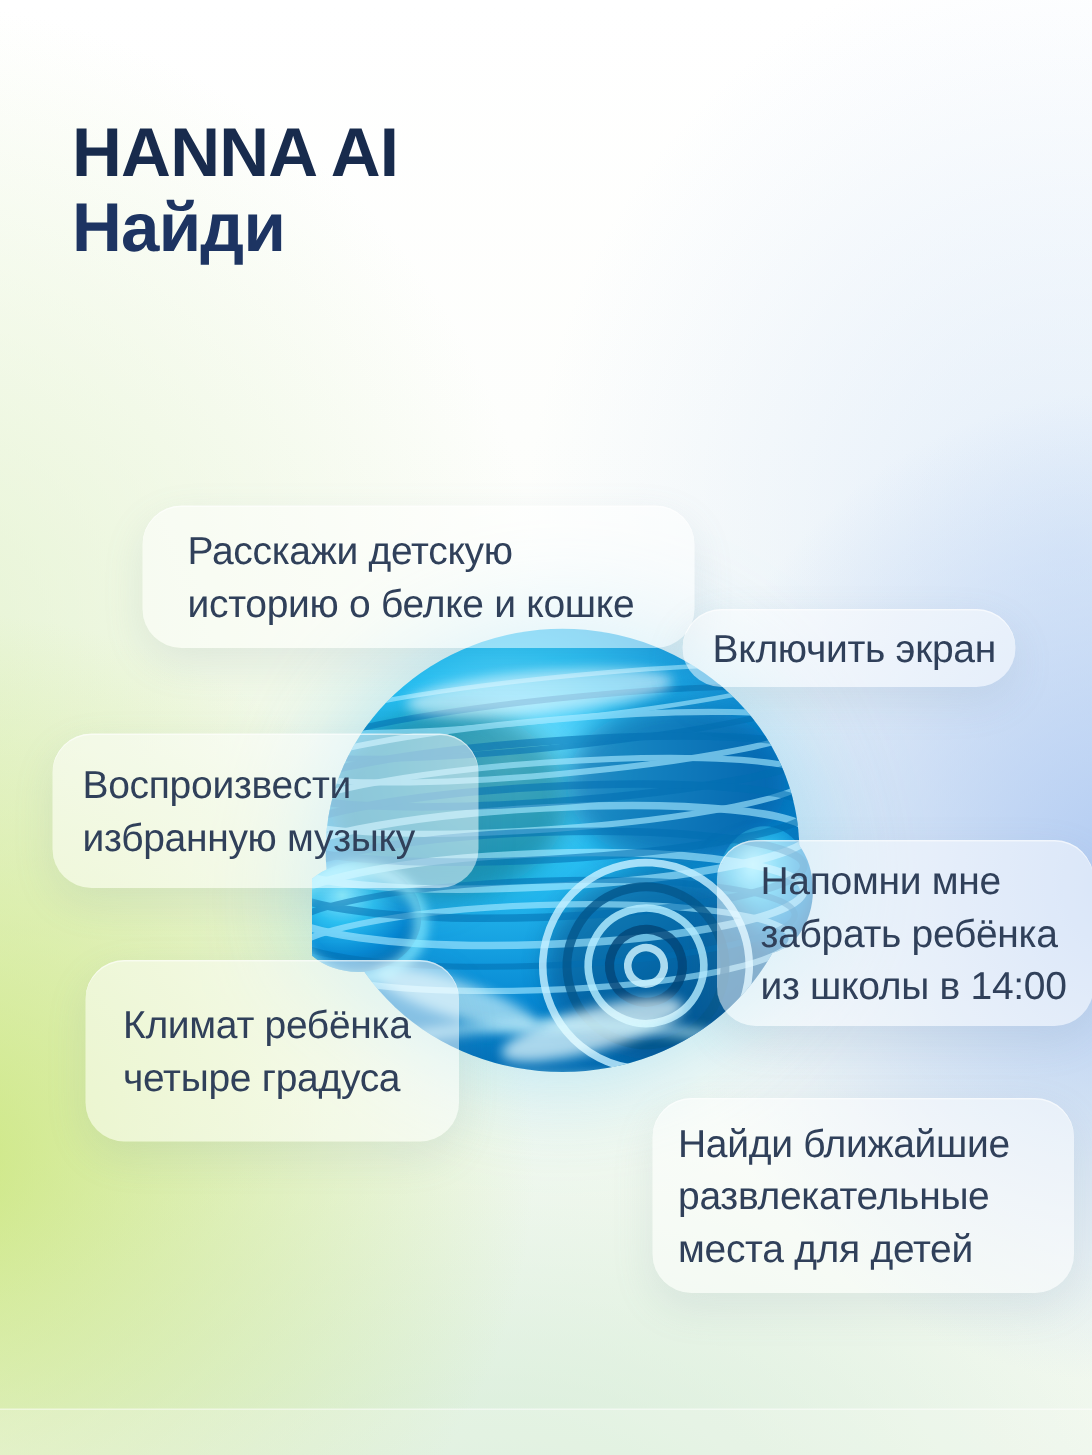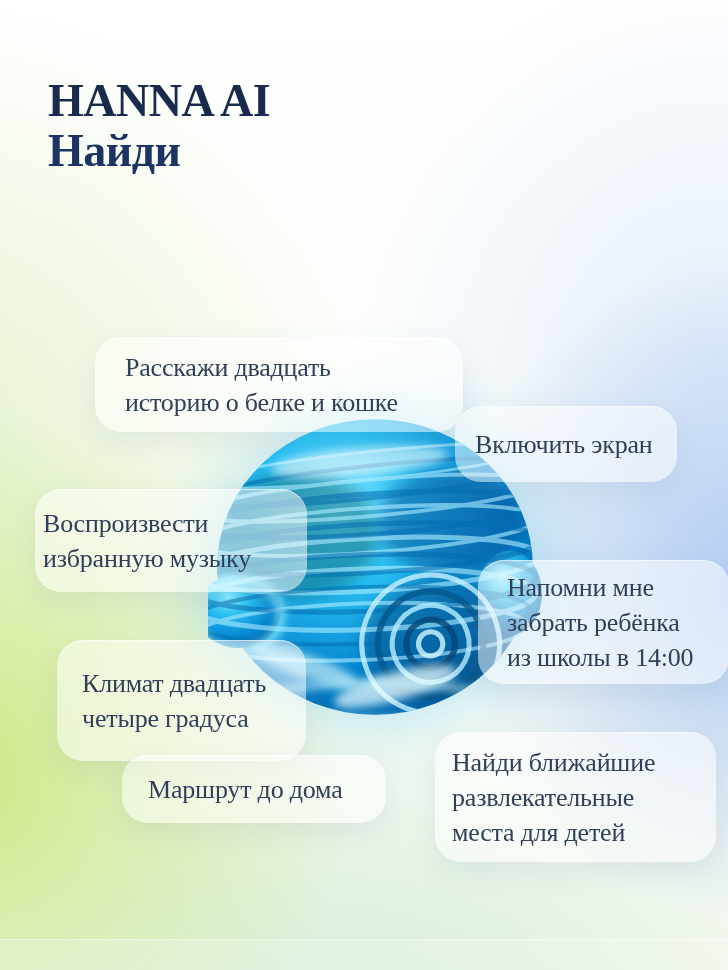--- a/index.html
+++ b/index.html
@@ -1,21 +1,21 @@
 <!DOCTYPE html>
 <html><head>
 <meta charset="utf-8">
 <style>
   html,body{margin:0;padding:0;background:#e9eef2;}
   .canvas{
     position:relative;
     width:728px;height:970px;
     margin:0 auto;
     overflow:hidden;
-    font-family:Liberation Serif, serif;
+    font-family:Liberation Sans, sans-serif;
     background:
       radial-gradient(42% 34% at 103% 61%, rgba(173,200,242,.95) 0%, rgba(173,200,242,0) 100%),
       radial-gradient(50% 42% at 98% 38%, rgba(205,224,248,.55) 0%, rgba(205,224,248,0) 100%),
       radial-gradient(55% 38% at -6% 80%, rgba(198,228,112,.85) 0%, rgba(198,228,112,0) 100%),
       radial-gradient(60% 45% at -10% 45%, rgba(222,240,196,.75) 0%, rgba(222,240,196,0) 100%),
       radial-gradient(70% 35% at 45% 108%, rgba(203,232,206,.8) 0%, rgba(203,232,206,0) 100%),
       linear-gradient(180deg,#ffffff 0%,#fdfefc 30%,#f4f9f1 100%);
   }
   .titleblock{position:absolute;left:48px;top:76px;}
   .brand{
@@ -32,22 +32,22 @@
     background:rgba(255,255,255,.52);
     border-radius:26px;
     box-shadow:0 10px 28px rgba(110,140,165,.14), inset 0 1px 0 rgba(255,255,255,.55);
     color:#30405a;
     font-size:26px;line-height:35px;font-weight:400;
     letter-spacing:-0.2px;
     white-space:pre-line;
     z-index:3;
   }
   .bubble-story   {left:95px;  top:337px; width:338px; height:95px;  padding-left:30px;}
-  .bubble-screen  {left:455px; top:406px; width:202px; height:76px;  padding-left:20px;}
-  .bubble-music   {left:35px;  top:489px; width:264px; height:103px; padding-left:8px;}
+  .bubble-screen  {left:455px; top:406px; width:202px; height:52px;  padding-left:20px;}
+  .bubble-music   {left:35px;  top:489px; width:264px; height:103px; padding-left:20px;}
   .bubble-reminder{left:478px; top:548px; width:222px; height:124px; padding-left:29px;margin-top:12px;}
   .bubble-climate {left:57px;  top:640px; width:224px; height:121px; padding-left:25px;}
   .bubble-route   {left:122px; top:755px; width:238px; height:68px;  padding-left:26px;}
   .bubble-places  {left:435px; top:732px; width:264px; height:130px; padding-left:17px;}
 
   .orb{
     position:absolute;left:208px;top:413px;width:334px;height:314px;z-index:2;
     filter:saturate(1.15) drop-shadow(0 0 38px rgba(70,190,235,.45));
   }
   .bottom-strip{
@@ -122,29 +122,28 @@
       </g>
 
       <ellipse cx="150" cy="48" rx="88" ry="14" fill="#ffffff" opacity="0.55" filter="url(#b4)" transform="rotate(-5 150 48)"></ellipse>
       <ellipse cx="95" cy="250" rx="55" ry="12" fill="#eaffff" opacity="0.6" filter="url(#b4)" transform="rotate(18 95 250)"></ellipse>
       <ellipse cx="185" cy="270" rx="62" ry="14" fill="#f2ffff" opacity="0.7" filter="url(#b4)" transform="rotate(-15 185 270)"></ellipse>
       <ellipse cx="30" cy="200" rx="42" ry="36" fill="none" stroke="#9ef2ff" stroke-width="8" opacity="0.8" filter="url(#b4)"></ellipse>
       <ellipse cx="165" cy="285" rx="120" ry="18" fill="none" stroke="#d9fbff" stroke-width="6" opacity="0.7" filter="url(#b4)"></ellipse>
     </g>
   </svg>
 
-  <div class="bubble bubble-story">Расскажи двадцать
+  <div class="bubble bubble-story">Расскажи детскую
 историю о белке и кошке</div>
   <div class="bubble bubble-screen">Включить экран</div>
   <div class="bubble bubble-music">Воспроизвести
 избранную музыку</div>
   <div class="bubble bubble-reminder">Напомни мне
 забрать ребёнка
 из школы в 14:00</div>
-  <div class="bubble bubble-climate">Климат двадцать
+  <div class="bubble bubble-climate">Климат ребёнка
 четыре градуса</div>
-  <div class="bubble bubble-route">Маршрут до дома</div>
   <div class="bubble bubble-places">Найди ближайшие
 развлекательные
 места для детей</div>
 
   <div class="bottom-strip"></div>
 </div>
 
 </body></html>

